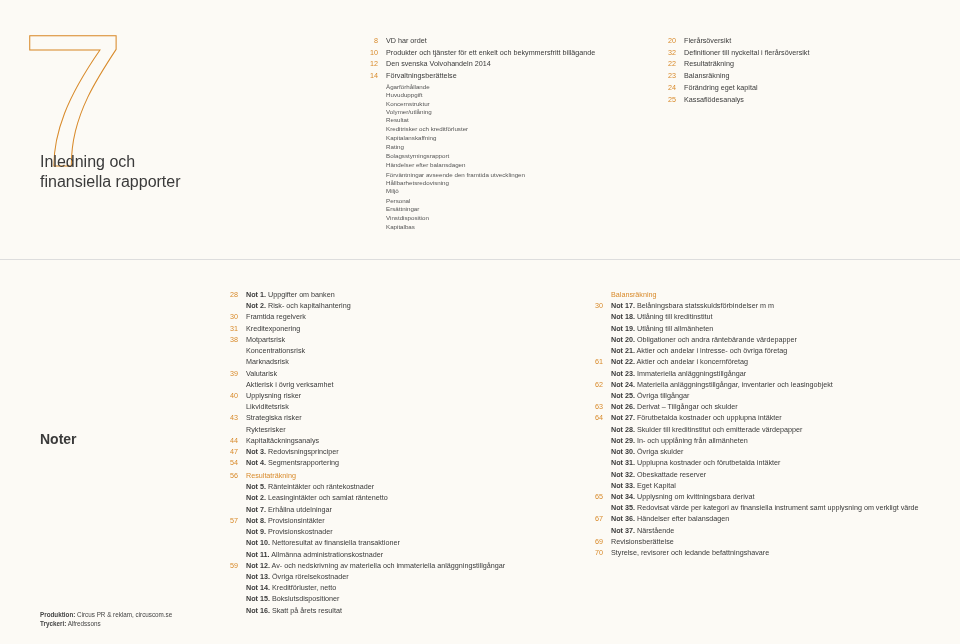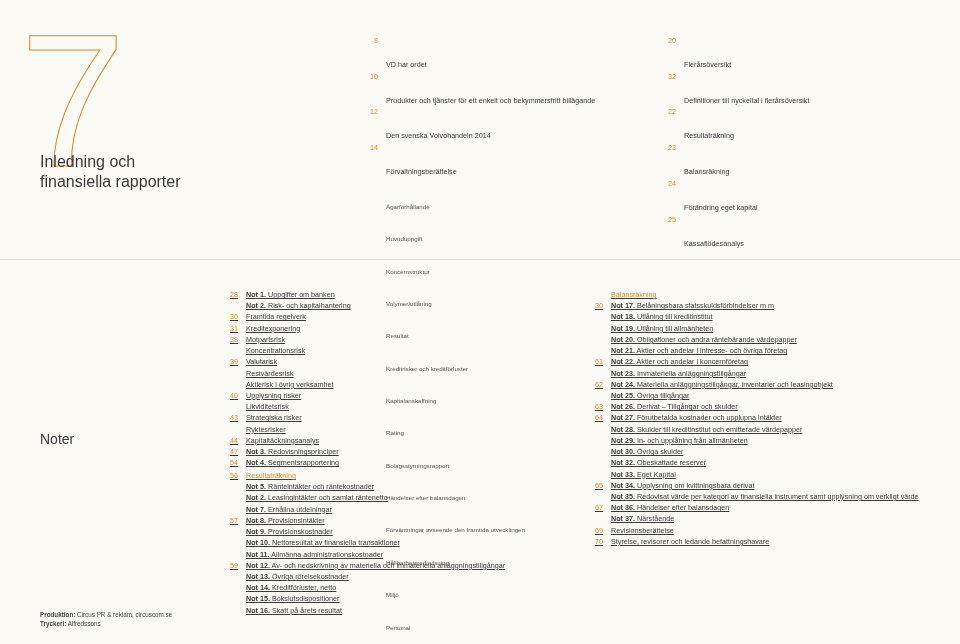--- a/index.html
+++ b/index.html
@@ -45,21 +45,21 @@
     display: flex;
     margin-bottom: 2px;
   }
   .toc-row .pg {
     width: 18px;
     color: #d88a2a;
     text-align: right;
     margin-right: 8px;
     flex-shrink: 0;
   }
-  .toc-row .txt { color: #3a3a3a; margin-top: 24px; }
+  .toc-row .txt { color: #3a3a3a; }
   .toc-row.sub .txt { font-size: 6.2px; color: #555; }
   .toc-row.sub .pg { color: transparent; }
   .toc-row.sub { margin-bottom: 0; }
 
   .bottom-block {
     display: flex;
     padding: 30px 40px 10px 40px;
     position: relative;
   }
   .bignum27 {
@@ -67,28 +67,27 @@
     flex-shrink: 0;
     position: relative;
   }
   .bignum27 svg { position: absolute; top: -10px; left: -20px; }
   .section-title-noter {
     position: absolute;
     left: 40px;
     top: 430px;
     font-size: 14px;
     color: #3a3a3a;
-    font-weight: 400;
+    font-weight: 700;
   }
   .note-cols {
     display: flex;
     flex: 1;
     gap: 30px;
     margin-left: 180px;
-    text-decoration: underline;
   }
   .note-col { flex: 1; }
   .note-row {
     display: flex;
     margin-bottom: 1.5px;
   }
   .note-row .pg {
     width: 18px;
     color: #d88a2a;
     text-align: right;
@@ -255,27 +254,27 @@
           <span class="txt">Kreditexponering</span>
         </div>
         <div class="note-row">
           <span class="pg">38</span>
           <span class="txt">Motpartsrisk</span>
         </div>
         <div class="note-row indent">
           <span class="pg"></span>
           <span class="txt">Koncentrationsrisk</span>
         </div>
+        <div class="note-row indent">
+          <span class="pg"></span>
+          <span class="txt">Marknadsrisk</span>
+        </div>
         <div class="note-row">
           <span class="pg">39</span>
           <span class="txt">Valutarisk</span>
-        </div>
-        <div class="note-row indent">
-          <span class="pg"></span>
-          <span class="txt">Restvärdesrisk</span>
         </div>
         <div class="note-row indent">
           <span class="pg"></span>
           <span class="txt">Aktierisk i övrig verksamhet</span>
         </div>
         <div class="note-row">
           <span class="pg">40</span>
           <span class="txt">Upplysning risker</span>
         </div>
         <div class="note-row indent">
@@ -412,20 +411,24 @@
           <span class="pg"></span>
           <span class="txt"><b>Not 28.</b> Skulder till kreditinstitut och emitterade värdepapper</span>
         </div>
         <div class="note-row indent">
           <span class="pg"></span>
           <span class="txt"><b>Not 29.</b> In- och upplåning från allmänheten</span>
         </div>
         <div class="note-row indent">
           <span class="pg"></span>
           <span class="txt"><b>Not 30.</b> Övriga skulder</span>
+        </div>
+        <div class="note-row indent">
+          <span class="pg"></span>
+          <span class="txt"><b>Not 31.</b> Upplupna kostnader och förutbetalda intäkter</span>
         </div>
         <div class="note-row indent">
           <span class="pg"></span>
           <span class="txt"><b>Not 32.</b> Obeskattade reserver</span>
         </div>
         <div class="note-row indent">
           <span class="pg"></span>
           <span class="txt"><b>Not 33.</b> Eget Kapital</span>
         </div>
         <div class="note-row">

